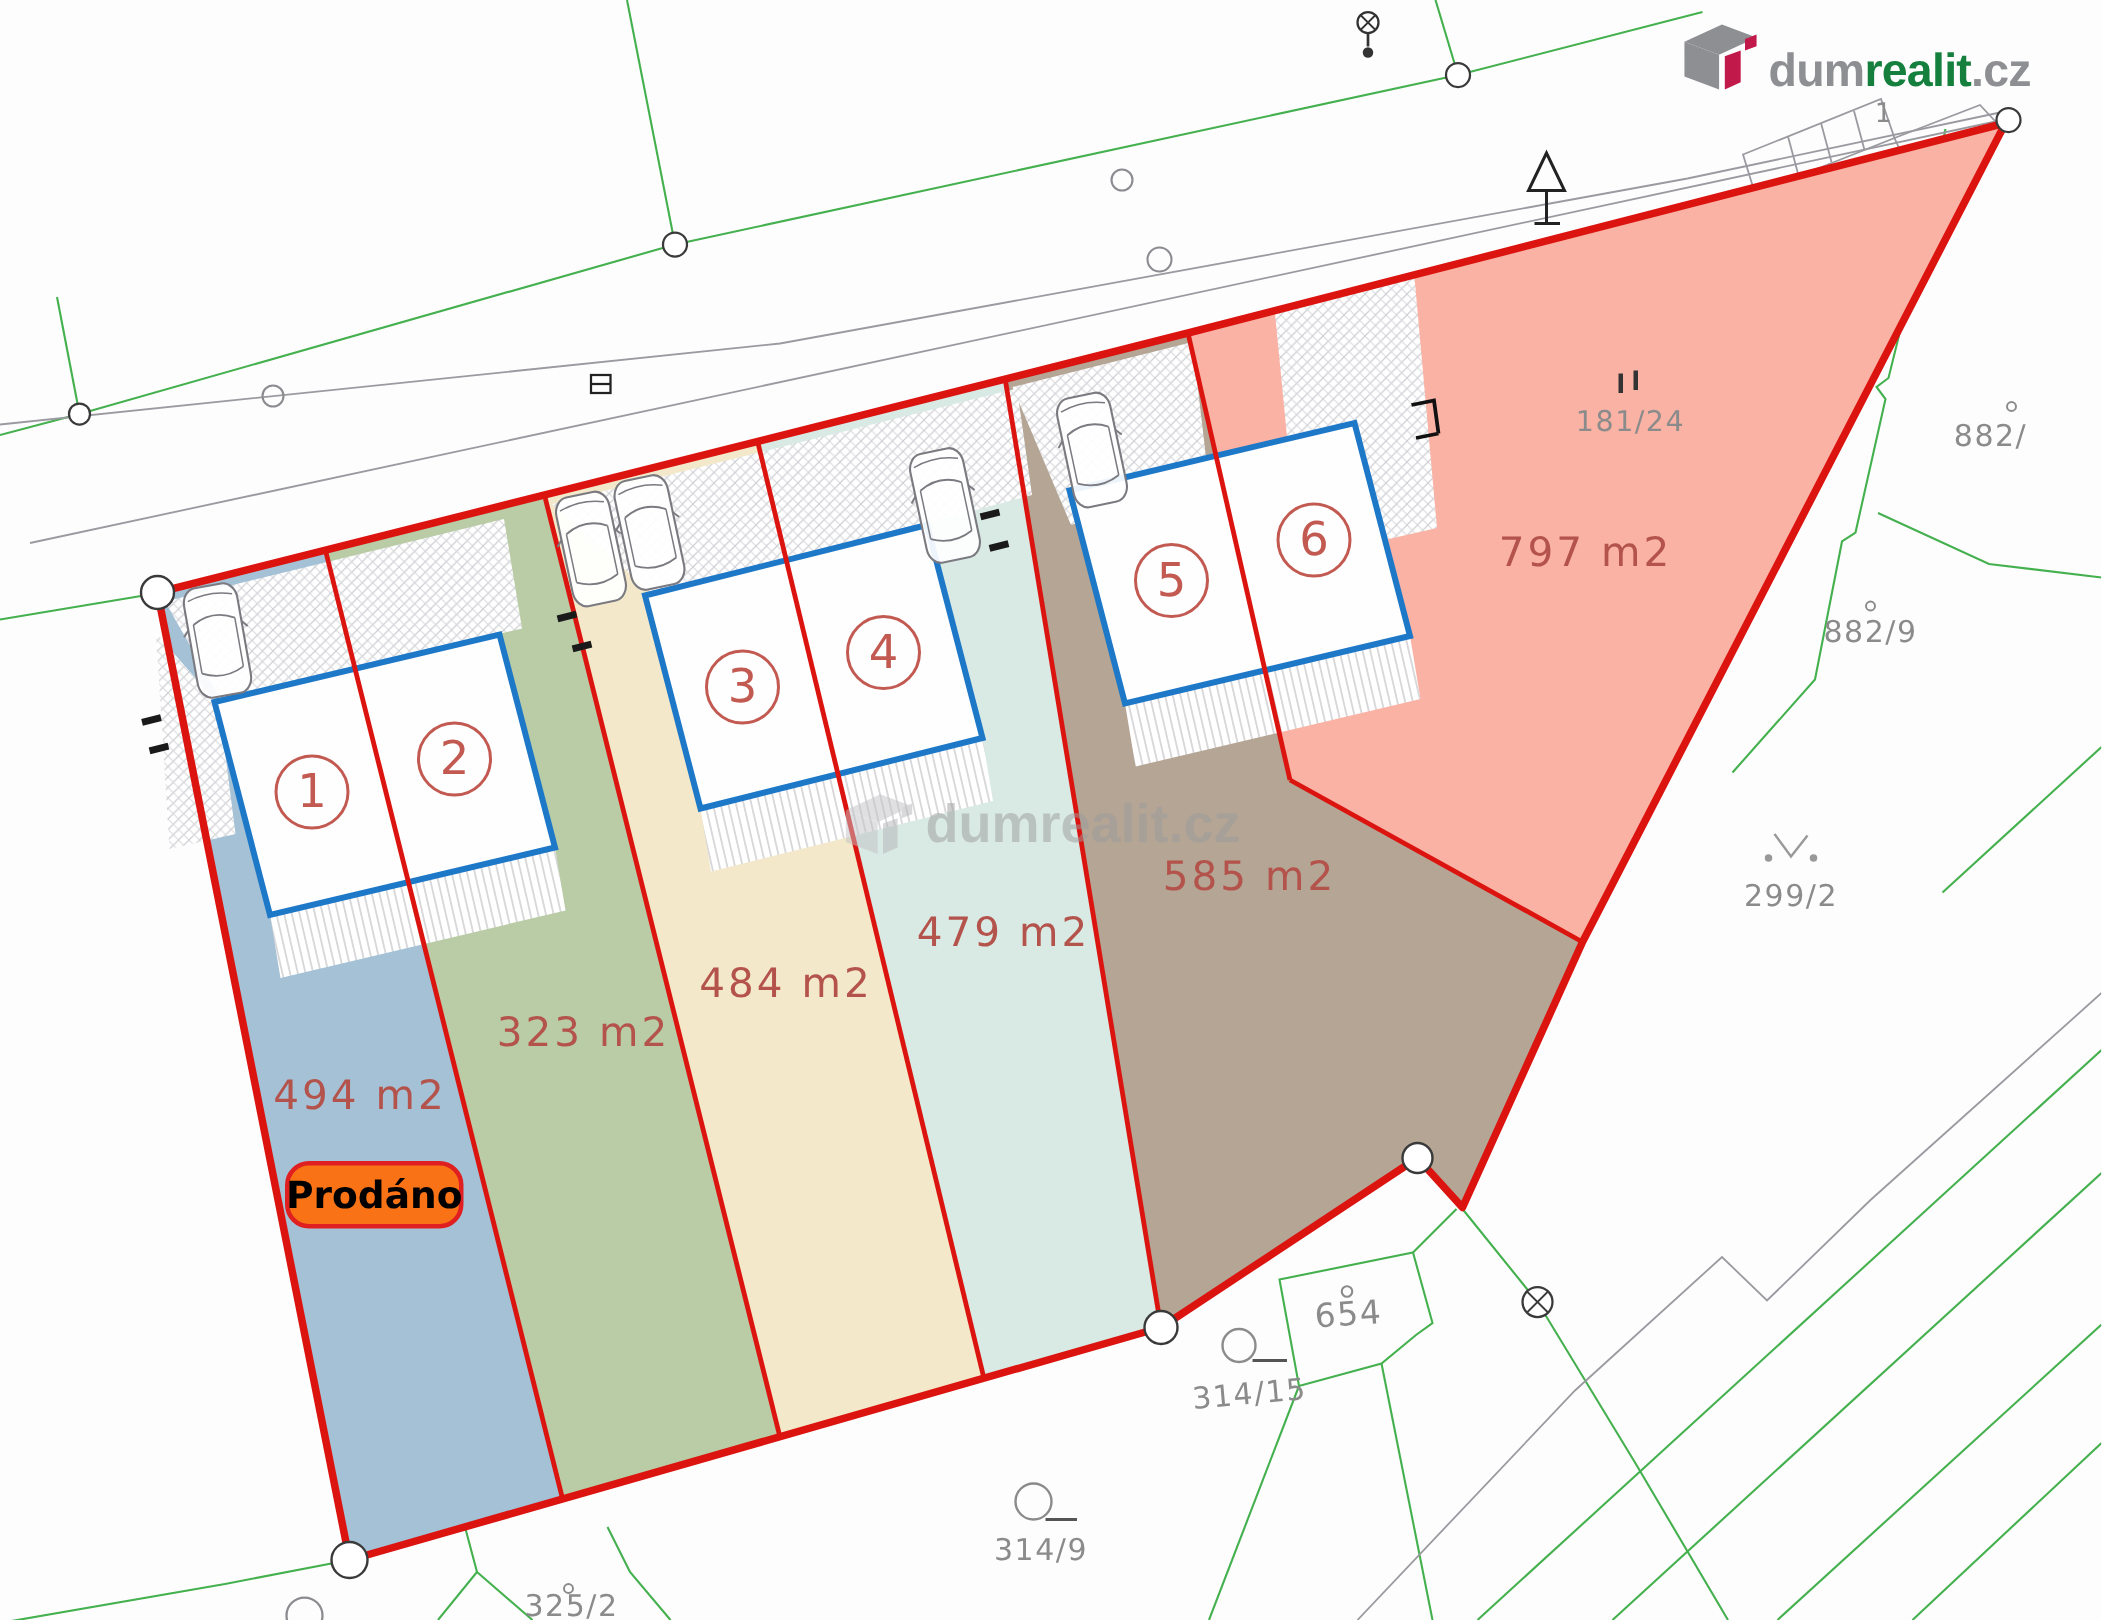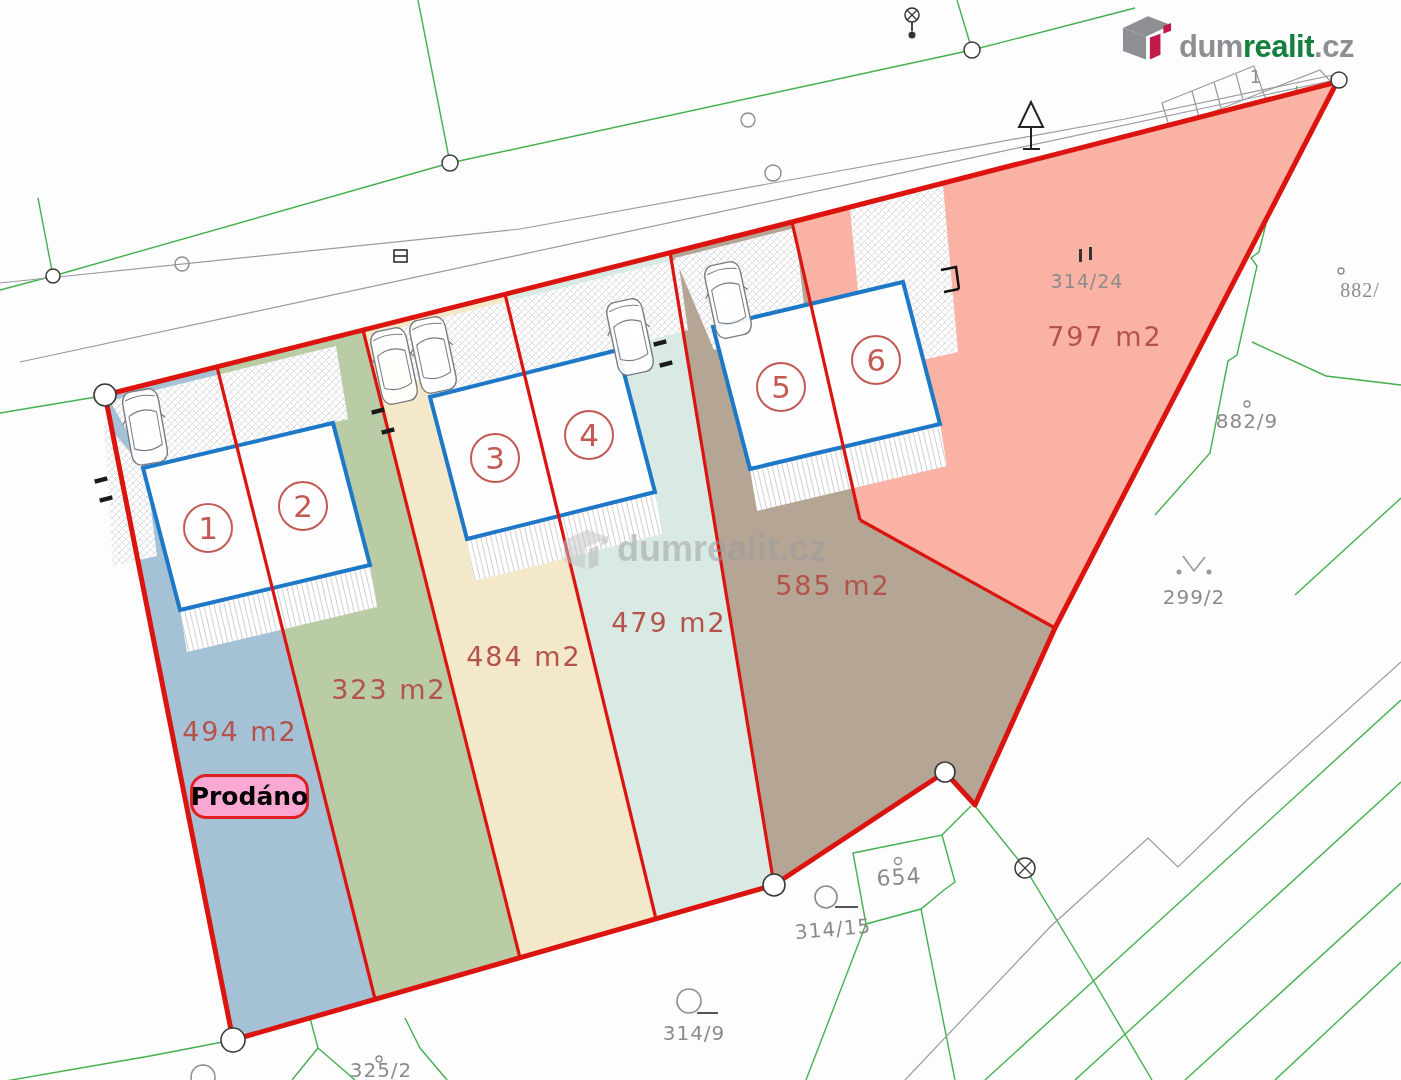--- a/index.html
+++ b/index.html
@@ -4,21 +4,21 @@
 <style>
   html,body{margin:0;padding:0;background:#ffffff;}
   #stage{position:relative;width:1401px;height:1080px;overflow:hidden;background:#fdfdfe;font-family:"DejaVu Sans",sans-serif;}
   #map{position:absolute;left:0;top:0;}
   .lbl{position:absolute;white-space:nowrap;transform:translate(-50%,-50%);}
   .area-lbl{font-size:27px;color:#b4534b;letter-spacing:2px;}
   .parcel-lbl{font-size:20px;color:#8b8b8b;letter-spacing:1px;}
   .plot-num{position:absolute;width:46px;height:46px;border:2px solid #c25a52;border-radius:50%;
             color:#c25a52;font-size:31px;line-height:1;display:flex;align-items:center;justify-content:center;
             transform:translate(-50%,-50%);background:transparent;}
-  .badge{position:absolute;left:190px;top:774px;width:119px;height:45px;background:#f9a8d4;
+  .badge{position:absolute;left:190px;top:774px;width:119px;height:45px;background:#f97316;
          border:3px solid #e02020;border-radius:16px;display:flex;align-items:center;justify-content:center;
          font-size:25px;font-weight:bold;color:#000;box-sizing:border-box;text-align:right;}
   .logo{position:absolute;left:1122px;top:14px;display:flex;align-items:flex-end;gap:7px;}
   .logo-text{font-family:"Liberation Sans",sans-serif;font-size:31px;font-weight:bold;letter-spacing:-0.5px;line-height:0.95;}
   .logo-gray{color:#8e8f92;margin-top:25px;}
   .logo-red{color:#15803d;}
   .watermark{position:absolute;left:563px;top:527px;display:flex;align-items:center;gap:8px;opacity:0.5;}
   .wm-text{font-family:"Liberation Sans",sans-serif;font-size:36px;font-weight:bold;color:#9c9c9c;line-height:1;}
 </style>
 </head>
@@ -203,31 +203,31 @@
     <polygon points="43,12 51,9 51,17 43,20" fill="#b5b5b8"></polygon>
   </svg>
   <span class="wm-text">dumrealit.cz</span>
 </div>
 
 <div class="lbl area-lbl" style="left:240px;top:731px;">494 m2</div>
 <div class="lbl area-lbl" style="left:389px;top:689px;">323 m2</div>
 <div class="lbl area-lbl" style="left:524px;top:656px;">484 m2</div>
 <div class="lbl area-lbl" style="left:669px;top:622px;">479 m2</div>
 <div class="lbl area-lbl" style="left:833px;top:585px;text-align:right;">585 m2</div>
-<div class="lbl area-lbl" style="left:1057px;top:336px;margin-left:48px;">797 m2</div>
+<div class="lbl area-lbl" style="left:1057px;top:369px;">797 m2</div>
 
 <div class="plot-num" style="left:208px;top:528px;">1</div>
 <div class="plot-num" style="left:303px;top:506px;">2</div>
 <div class="plot-num" style="left:495px;top:458px;">3</div>
 <div class="plot-num" style="left:589px;top:435px;">4</div>
 <div class="plot-num" style="left:781px;top:387px;">5</div>
 <div class="plot-num" style="left:876px;top:360px;">6</div>
 
-<div class="lbl parcel-lbl" style="left:1087px;top:281px;font-size:19px;">314/24</div>
-<div class="lbl parcel-lbl" style="left:1360px;top:290px;font-family:Liberation Serif, serif;">882/</div>
+<div class="lbl parcel-lbl" style="left:1087px;top:281px;font-size:19px;">181/24</div>
+<div class="lbl parcel-lbl" style="left:1327px;top:290px;">882/</div>
 <div class="lbl parcel-lbl" style="left:1247px;top:421px;">882/9</div>
 <div class="lbl parcel-lbl" style="left:1194px;top:597px;">299/2</div>
 <div class="lbl parcel-lbl" style="left:899px;top:877px;font-size:22px;transform:translate(-50%,-50%) rotate(-4deg);">654</div>
 <div class="lbl parcel-lbl" style="left:833px;top:929px;transform:translate(-50%,-50%) rotate(-5deg);">314/15</div>
 <div class="lbl parcel-lbl" style="left:694px;top:1033px;">314/9</div>
 <div class="lbl parcel-lbl" style="left:381px;top:1070px;">325/2</div>
 <div class="lbl parcel-lbl" style="left:1256px;top:76px;font-size:18px;">1</div>
 
 <div class="badge">Prodáno</div>
 

